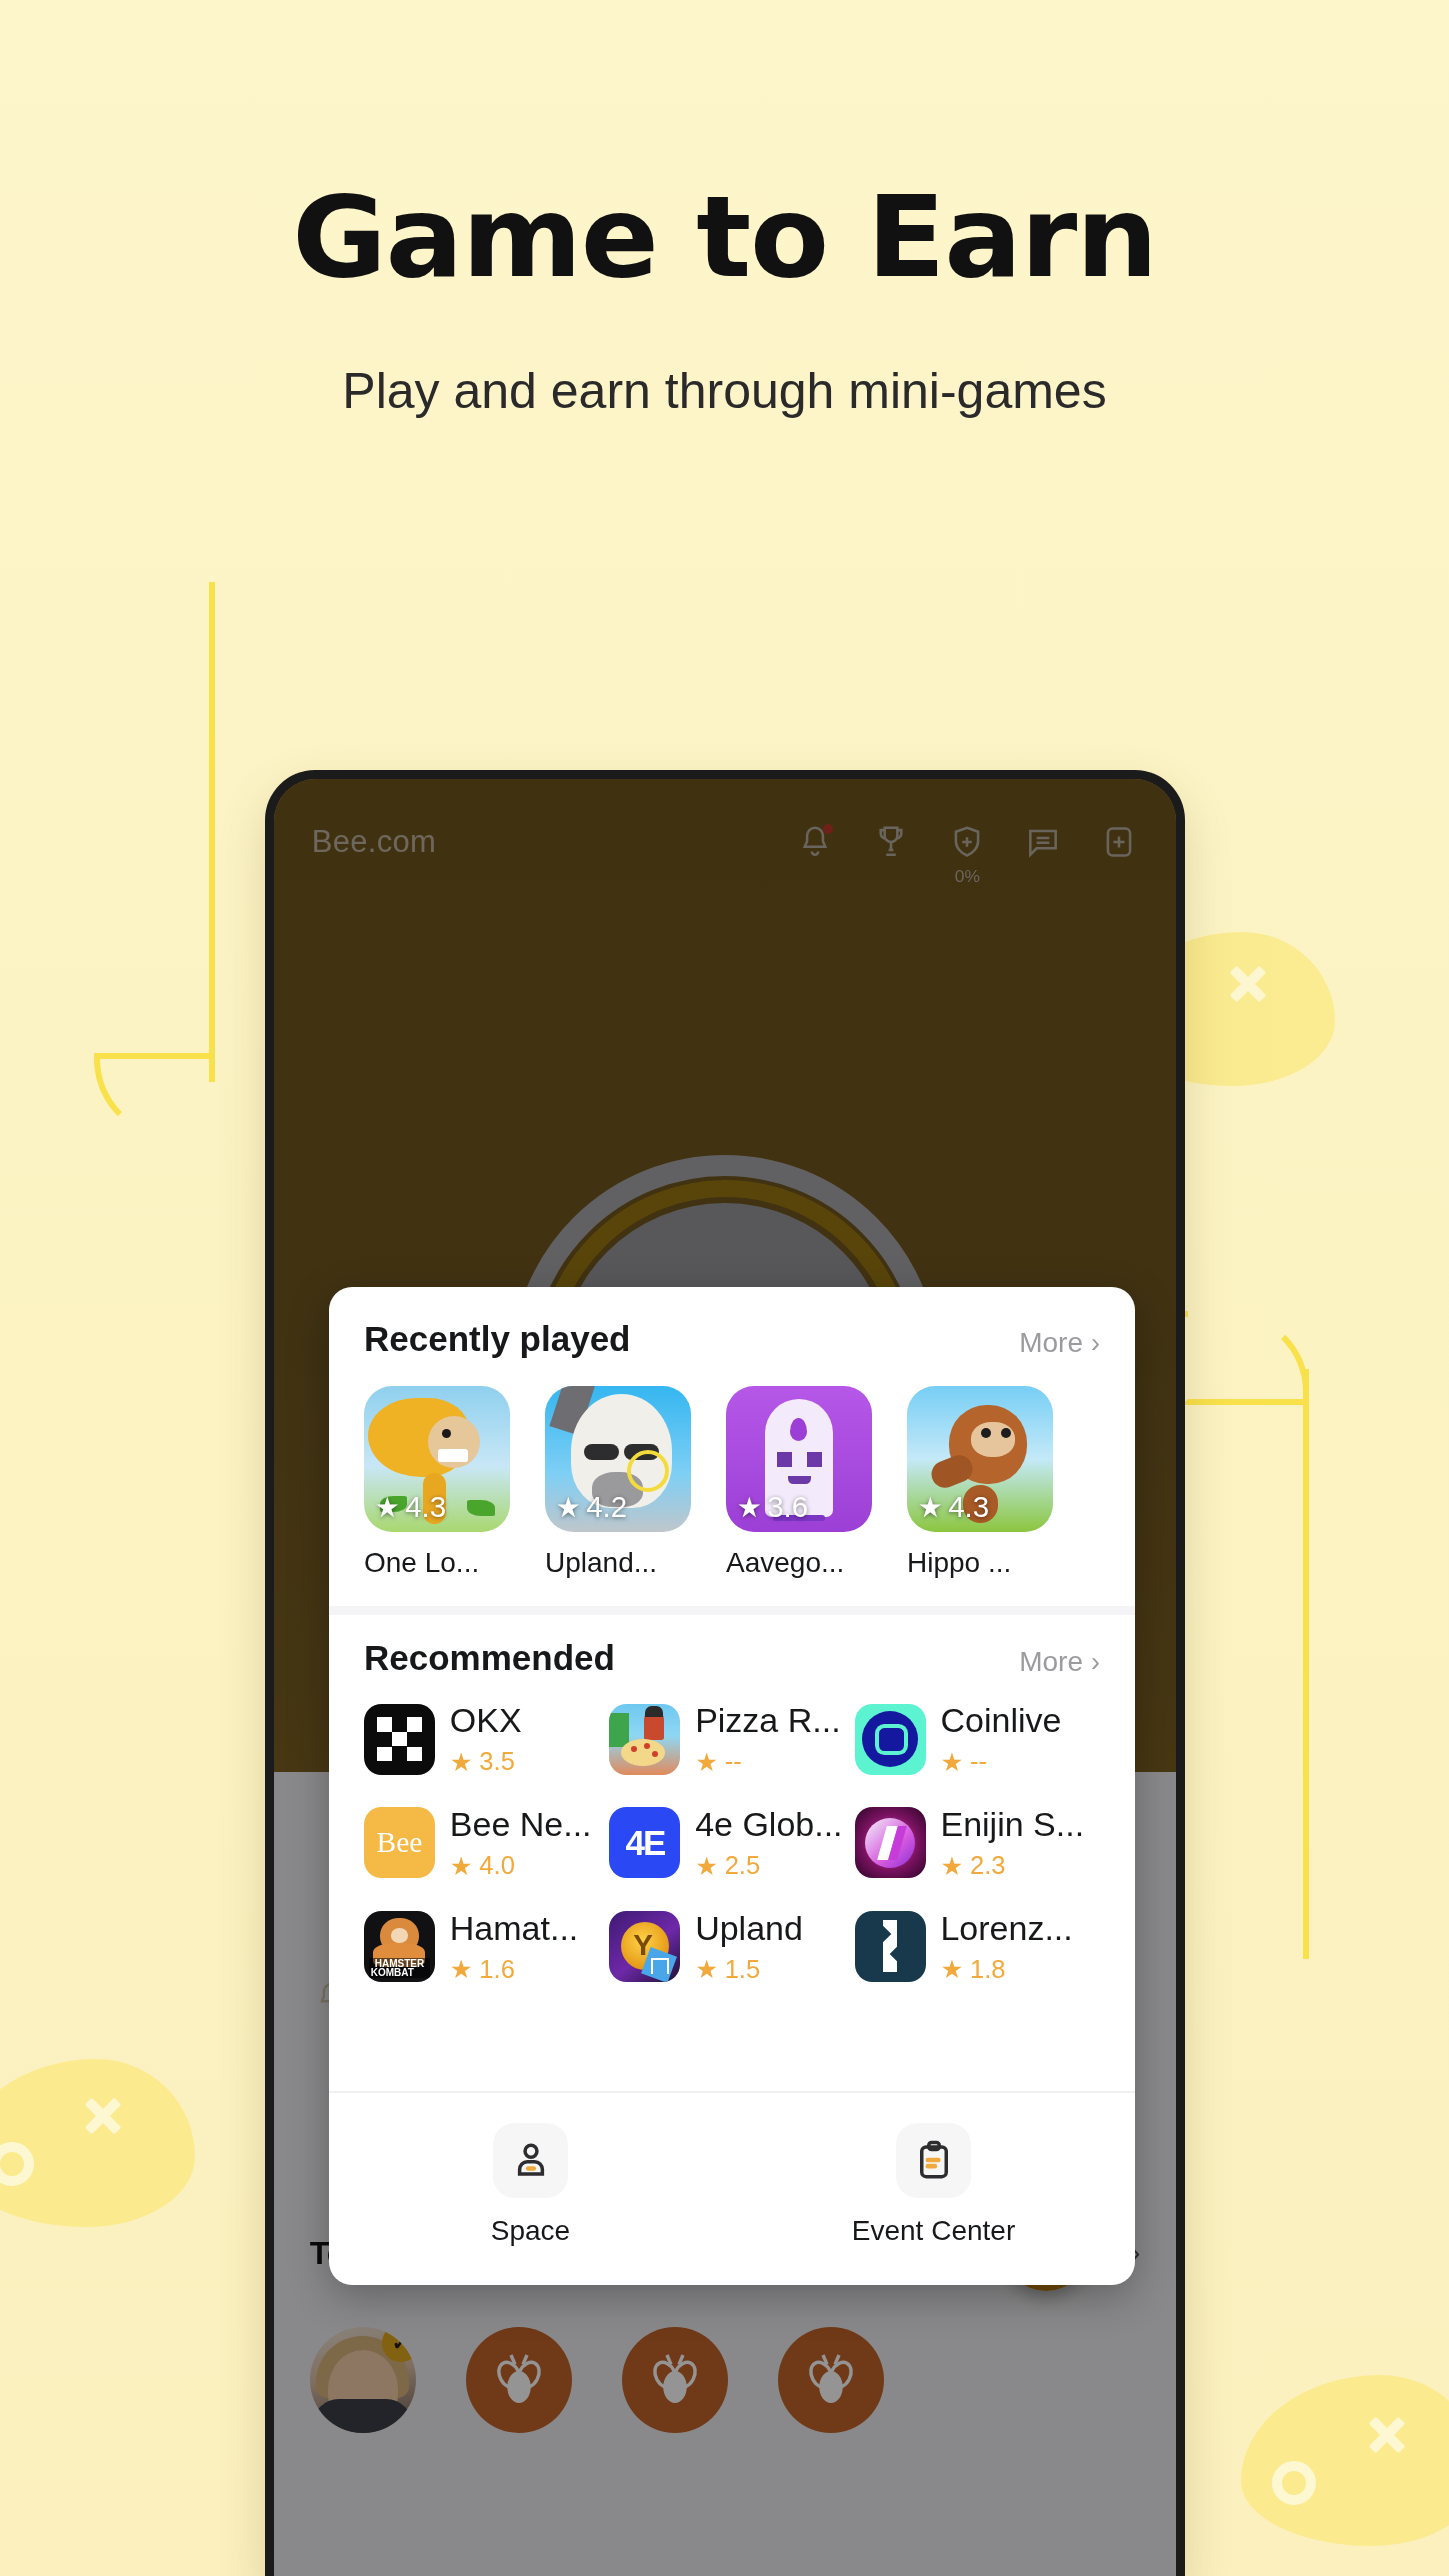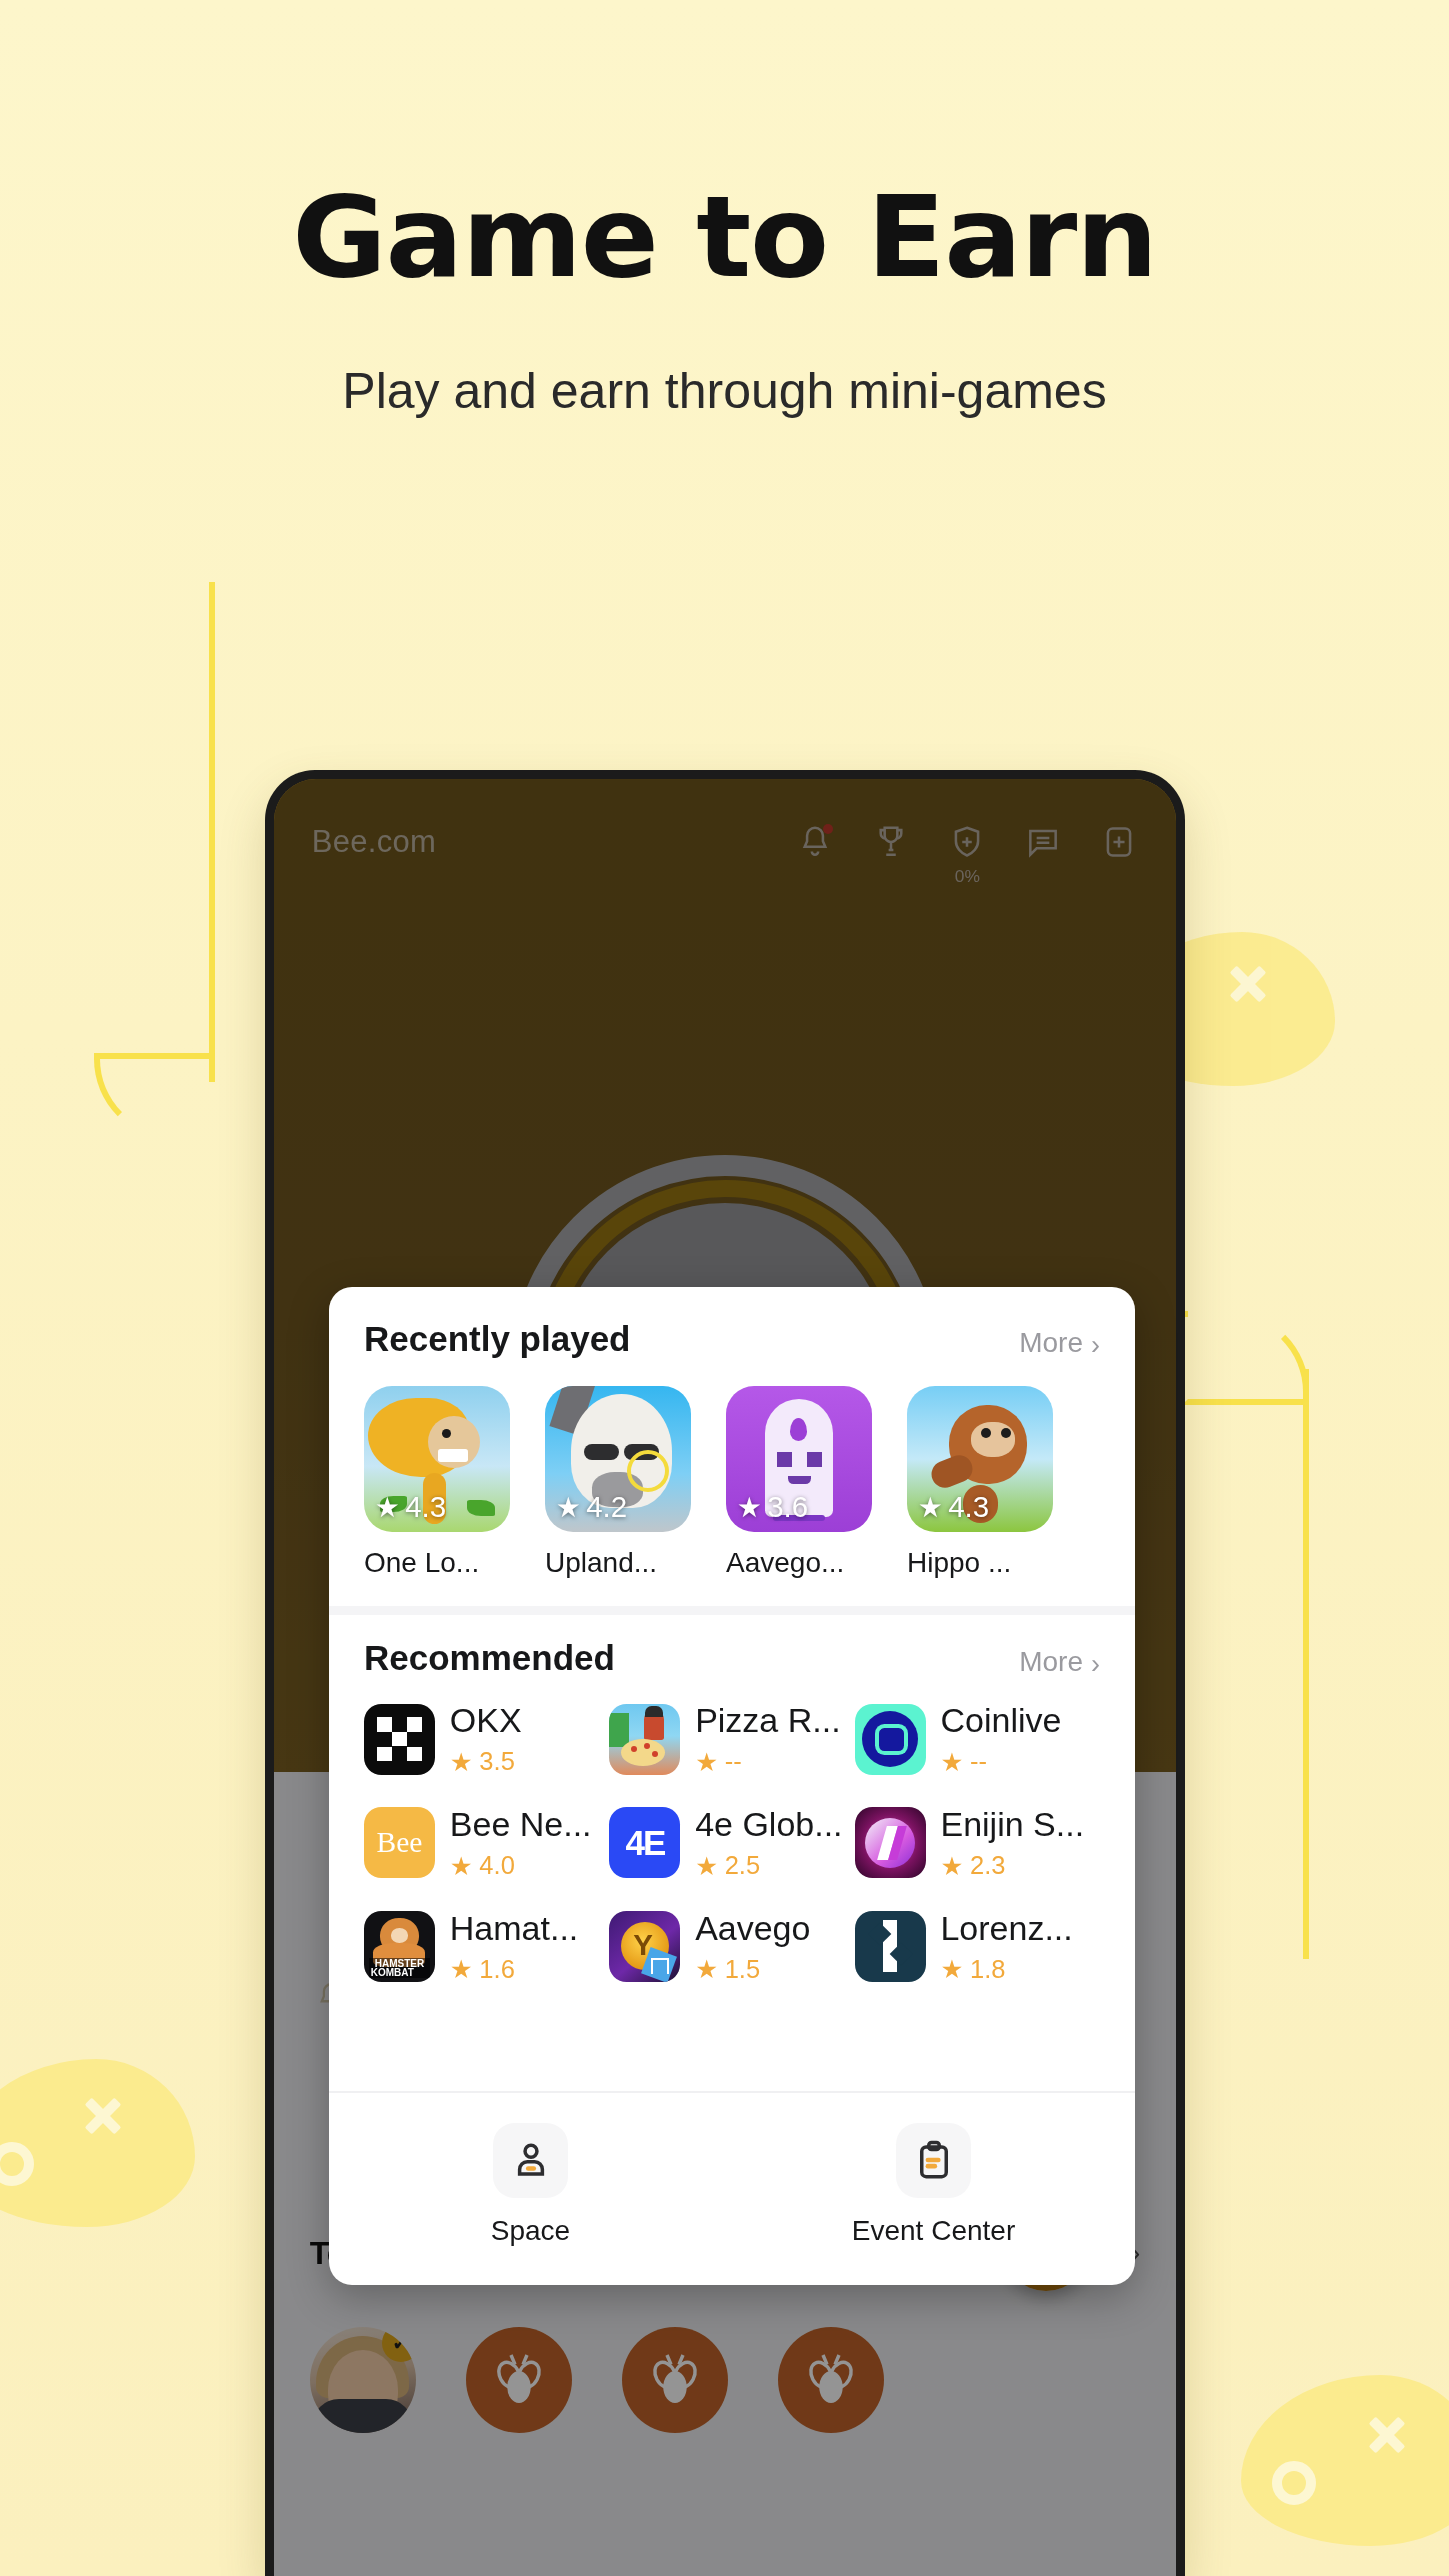--- a/index.html
+++ b/index.html
@@ -91,21 +91,21 @@
                background:#E0A71C;display:flex;align-items:center;justify-content:center;
                font-size:21.5px;color:#1d1d1d;font-weight:700;}
 
   
   .sheet{position:absolute;left:329px;top:1287px;width:806px;height:998px;
          background:#fff;border-radius:23px;box-shadow:0 12px 40px rgba(0,0,0,.28);
          overflow:hidden;display:flex;flex-direction:column;}
   .sheet-scroll{flex:1;overflow:hidden;}
   .sec-head{display:flex;align-items:flex-end;padding:32px 35px 0 35px;}
   .sec-title{font-size:35px;font-weight:700;color:#17181A;}
-  .sec-more{margin-left:auto;font-size:28px;color:#9a9a9f;display:flex;align-items:flex-end;gap:8px;}
+  .sec-more{margin-left:auto;font-size:28px;color:#9a9a9f;display:flex;align-items:center;gap:8px;}
   .chev{font-size:27px;line-height:1;}
 
   .recent-row{display:flex;padding:27px 35px 0 35px;gap:35px;}
   .recent-item{width:146px;}
   .tile{width:146px;height:146px;border-radius:28px;position:relative;overflow:hidden;}
   .tile .rate{position:absolute;left:10.7px;bottom:8px;display:flex;align-items:center;gap:5.4px;
               color:#fff;font-size:29.5px;text-shadow:0 1.3px 4px rgba(0,0,0,.5);}
   .tile .rate .st{font-size:28px;}
   .recent-name{margin-top:14.8px;font-size:28px;color:#17181A;white-space:nowrap;}
 
@@ -489,21 +489,21 @@
       </div>
 
       <div class="rec-item">
         <div class="rec-ic" style="background:linear-gradient(140deg,#3E1A73 0%,#6E28A8 55%,#1B1030 100%);">
           <div style="position:absolute;left:12px;top:10.7px;width:48px;height:48px;border-radius:50%;background:radial-gradient(circle at 45% 40%,#FFD24A 0%,#E59A16 70%,#B56F0A 100%);"></div>
           <div style="position:absolute;left:24px;top:21.5px;width:25.5px;height:28px;color:#7A4A06;font-size:29.5px;font-weight:700;line-height:.9;">Y</div>
           <div style="position:absolute;left:36px;bottom:2.7px;width:28px;height:28px;background:#49A6E8;transform:rotate(20deg);"></div>
           <div style="position:absolute;left:42px;bottom:8px;width:17.4px;height:16px;border-left:2.7px solid #fff;border-right:2.7px solid #fff;border-top:2.7px solid #fff;"></div>
         </div>
         <div class="rec-meta">
-          <div class="rname">Aavego</div>
+          <div class="rname">Upland</div>
           <div class="rrate">
               <span>★</span>
               <span>1.5</span>
             </div>
         </div>
       </div>
 
       <div class="rec-item">
         <div class="rec-ic" style="background:#18394B;">
           <div style="position:absolute;left:28px;top:9.4px;width:14.8px;height:52px;background:#fff;"></div>

